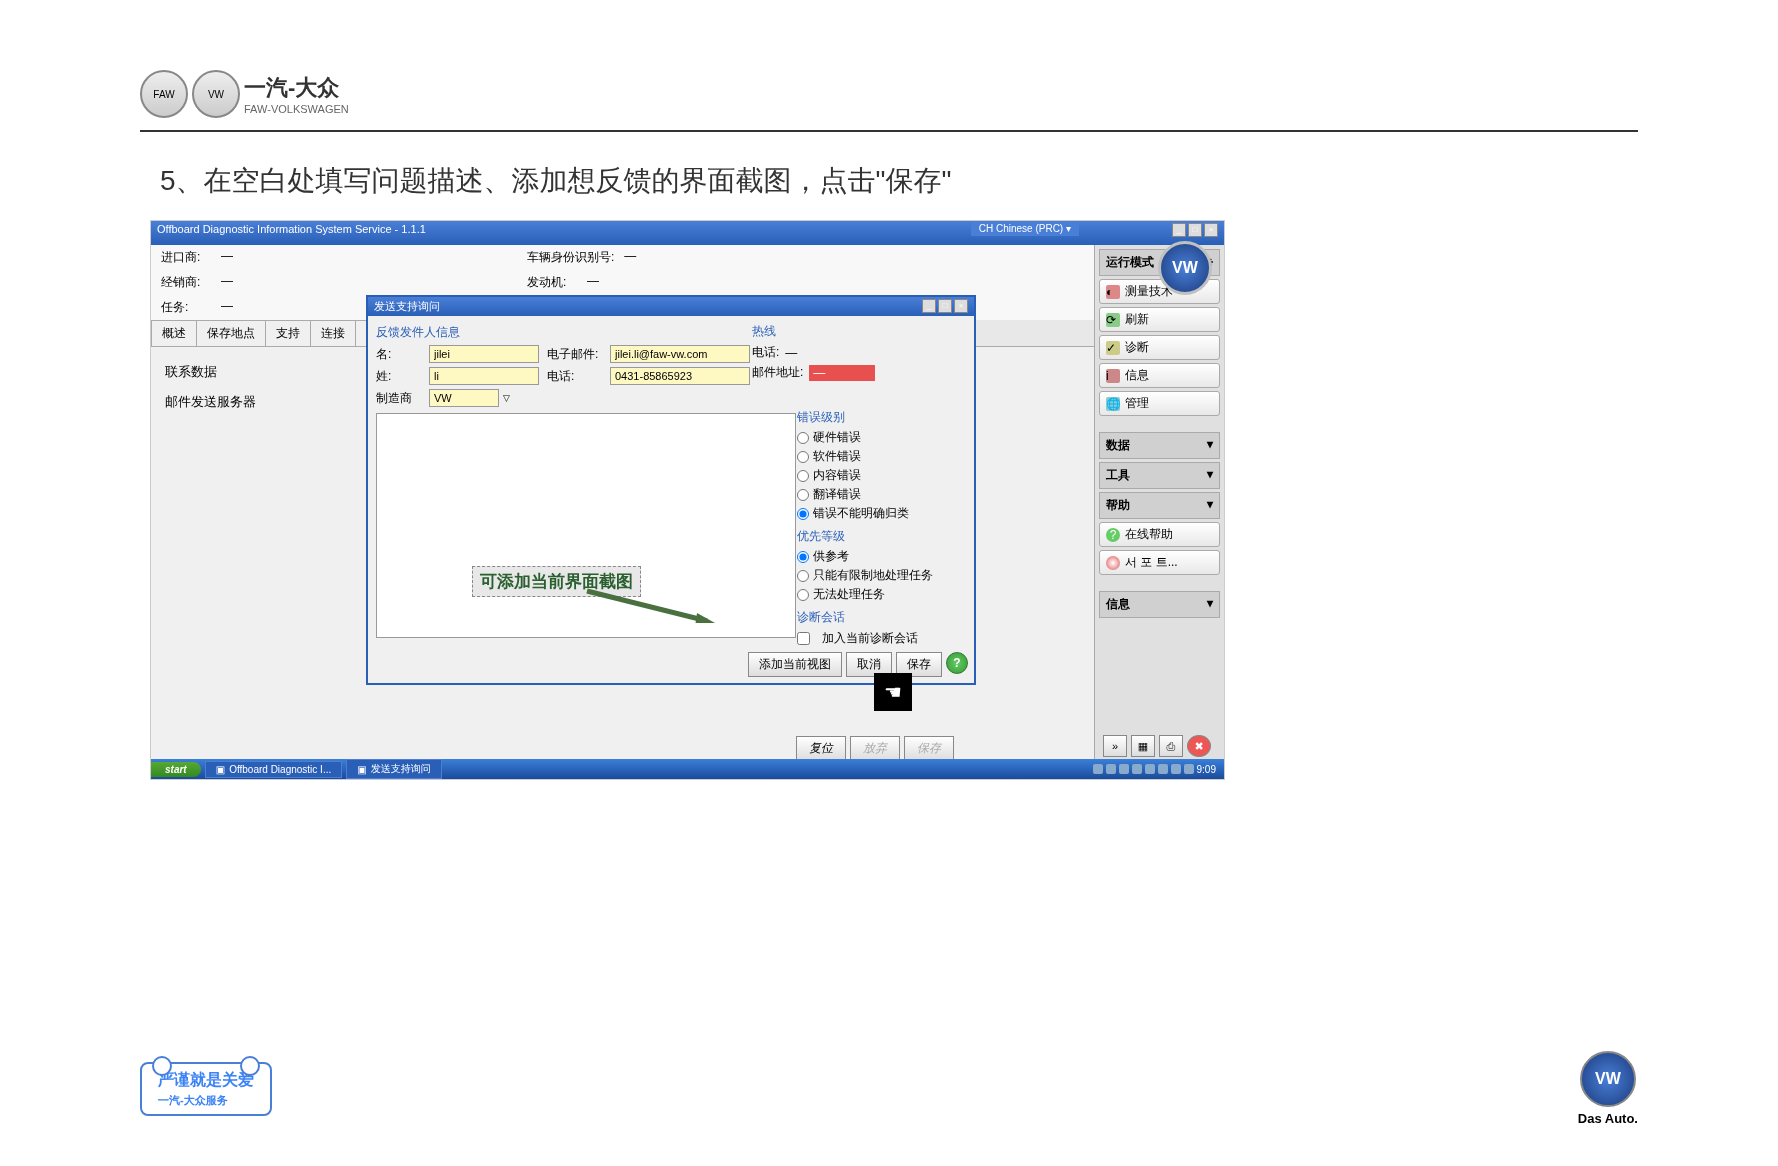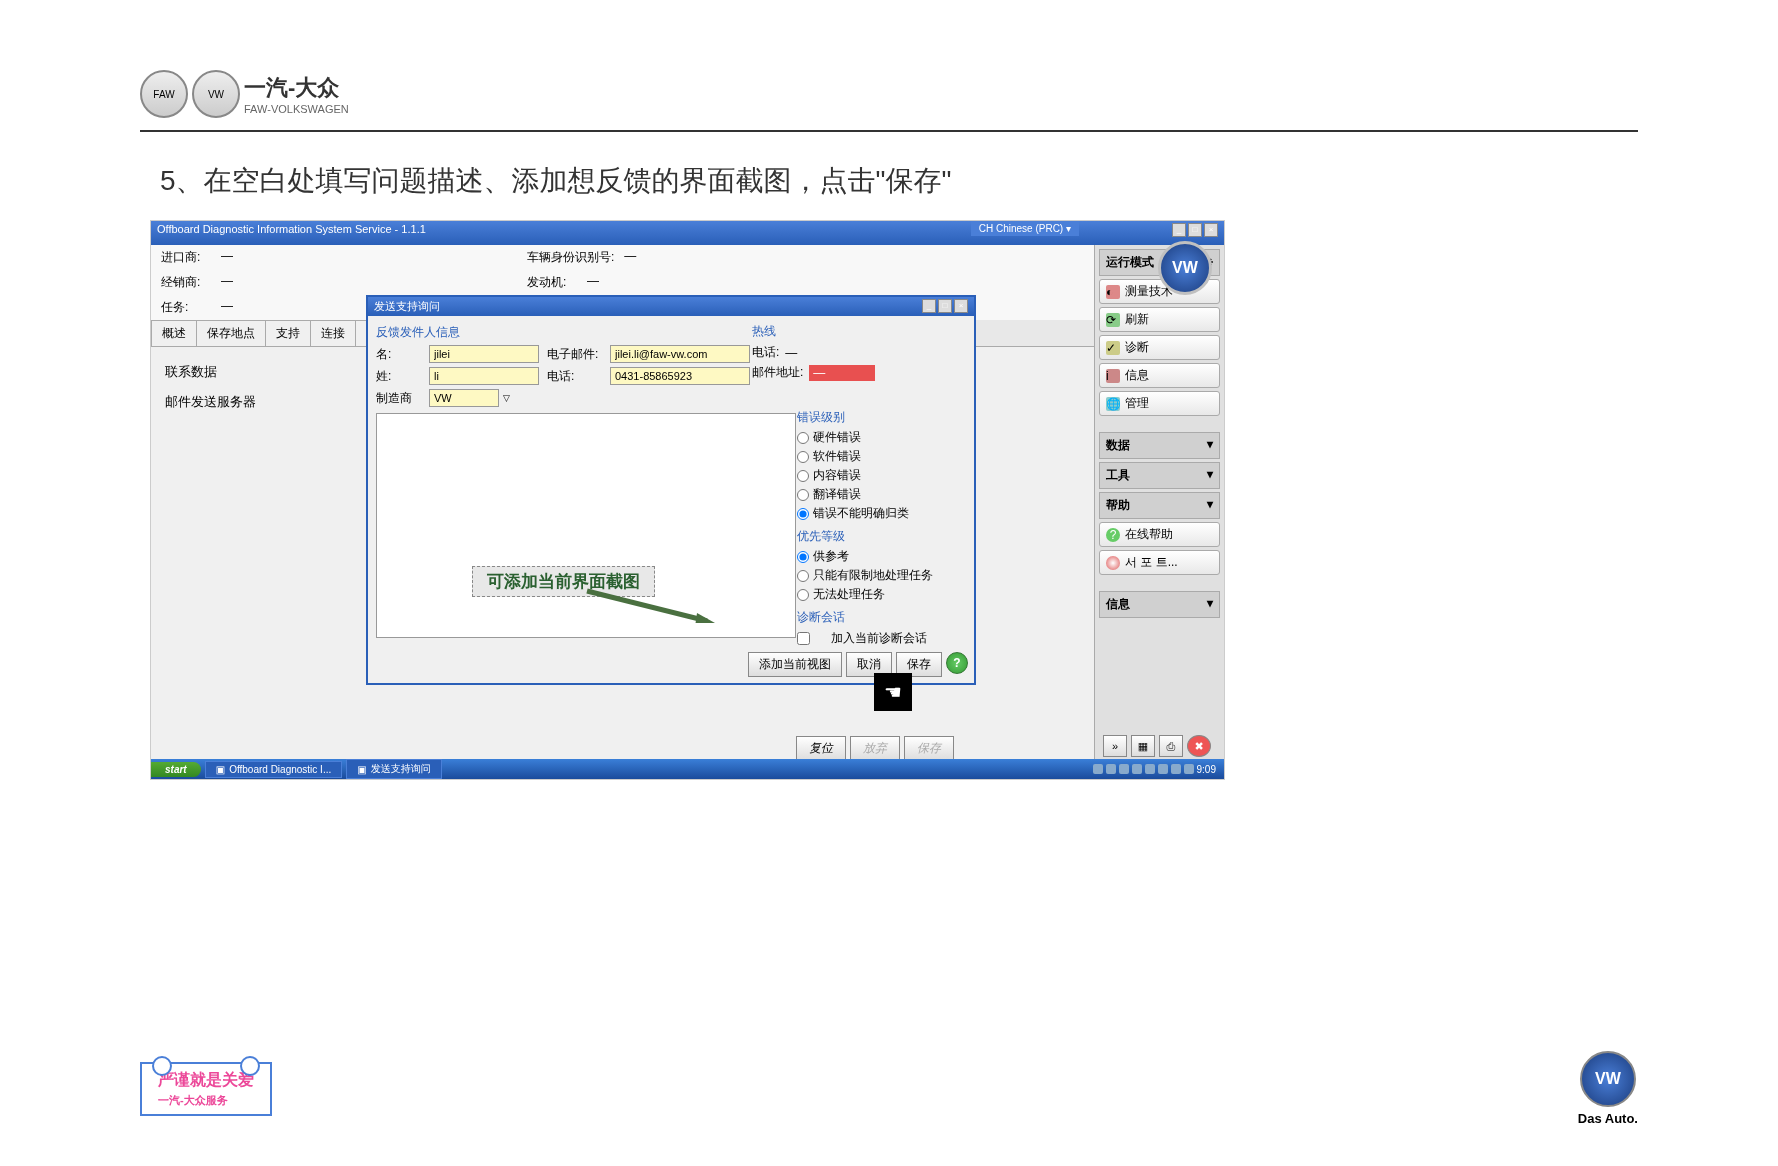--- a/index.html
+++ b/index.html
@@ -53,28 +53,28 @@
   .dialog-title { background: linear-gradient(#4a7fd8,#2a5fb8); color: #fff; padding: 2px 6px; font-size: 11px; display: flex; justify-content: space-between; }
   .dialog-body { padding: 8px; }
   .dialog-section { color: #2a5fb8; font-size: 12px; margin-bottom: 4px; }
   .form-grid { display: grid; grid-template-columns: 45px 110px 55px 140px; gap: 4px 8px; font-size: 12px; align-items: center; margin-bottom: 6px; }
   .form-input { border: 1px solid #999; height: 18px; padding: 0 4px; font-size: 11px; background: #fef9c3; }
   .hotline { position: absolute; top: 26px; right: 12px; width: 210px; font-size: 12px; }
   .hotline-row { display: flex; gap: 6px; margin-bottom: 3px; align-items: center; }
   .hotline-red { background: #e85050; padding: 1px 50px 1px 4px; color: #fff; }
   
   .textarea-box { width: 420px; height: 225px; background: #fff; border: 1px solid #999; position: relative; margin-top: 6px; }
-  .callout { position: absolute; bottom: 40px; left: 95px; font-weight: bold; color: #2a6030; font-size: 17px; background: #e8e8e8; padding: 3px 14px; border: 1px dashed #888; }
+  .callout { position: absolute; bottom: 40px; left: 95px; font-weight: bold; color: #2a6030; font-size: 17px; background: #e8e8e8; padding: 3px 7px; border: 1px dashed #888; }
   .callout-arrow { position: absolute; width: 140px; height: 40px; bottom: 14px; left: 200px; }
   
   .right-opts { position: absolute; top: 106px; right: 12px; width: 165px; font-size: 12px; }
   .opt-section { color: #2a5fb8; margin: 6px 0 3px 0; }
   .radio-row { display: flex; align-items: center; gap: 4px; margin-bottom: 2px; }
   .radio-row input { width: 12px; height: 12px; }
-  .chk-row { display: flex; align-items: center; gap: 21px; margin-top: 4px; }
+  .chk-row { display: flex; align-items: center; gap: 12px; margin-top: 4px; }
   
   .dialog-footer { display: flex; justify-content: flex-end; gap: 4px; padding: 6px; }
   .dlg-btn { background: linear-gradient(#fff,#ddd); border: 1px solid #888; padding: 3px 10px; font-size: 12px; }
   .help-btn { width: 22px; height: 22px; border-radius: 50%; background: radial-gradient(#6c6,#393); color: #fff; font-weight: bold; text-align: center; line-height: 20px; border: 1px solid #373; }
   
   .pointer-hand { position: absolute; bottom: -28px; right: 62px; width: 38px; height: 38px; background: #000; display: flex; align-items: center; justify-content: center; color: #fff; font-size: 20px; }
   
   .bottom-btns { position: absolute; bottom: 4px; right: 140px; display: flex; gap: 4px; font-style: italic; }
   .bot-btn { background: linear-gradient(#fff,#ddd); border: 1px solid #888; padding: 3px 12px; font-size: 12px; }
   .bot-btn.disabled { color: #aaa; }
@@ -82,21 +82,21 @@
   .sidebar-bottom { margin-top: auto; display: flex; gap: 4px; padding: 4px; }
   .sb-icon { width: 24px; height: 22px; background: linear-gradient(#fff,#ddd); border: 1px solid #888; font-size: 11px; text-align: center; line-height: 20px; }
   
   .taskbar { position: absolute; bottom: 0; left: 0; right: 0; height: 20px; background: linear-gradient(#3a7fd8,#1a4b9c); display: flex; align-items: center; font-size: 10px; color: #fff; }
   .start-btn { background: linear-gradient(#5a3,#382); padding: 2px 14px; font-weight: bold; font-style: italic; border-radius: 0 8px 8px 0; }
   .task-item { padding: 2px 10px; margin-left: 4px; background: #2a5fb8; border: 1px solid #4a7fd8; display: flex; gap: 4px; align-items: center; }
   .tray { margin-left: auto; padding: 2px 8px; display: flex; gap: 3px; align-items: center; }
   .tray-ico { width: 10px; height: 10px; background: #8ac; border-radius: 2px; }
   
   .slide-footer { position: absolute; bottom: 40px; left: 140px; right: 140px; display: flex; justify-content: space-between; align-items: center; }
-  .stamp { border: 2px solid #4a7fd8; border-radius: 0; padding: 6px 16px; color: #ec4899; font-weight: bold; font-size: 16px; position: relative; }
+  .stamp { border: 2px solid #4a7fd8; border-radius: 8px; padding: 6px 16px; color: #3b82f6; font-weight: bold; font-size: 16px; position: relative; }
   .stamp-sub { font-size: 11px; margin-top: 2px; }
   .stamp::before, .stamp::after { content: ""; position: absolute; top: -8px; width: 16px; height: 16px; border: 2px solid #4a7fd8; border-radius: 50%; background: #fff; }
   .stamp::before { left: 10px; } .stamp::after { right: 10px; }
   .footer-vw { text-align: center; }
   .footer-vw .vw-circle { width: 56px; height: 56px; border-radius: 50%; background: radial-gradient(#4a7fd8,#1a3b7c); border: 2px solid #888; margin: 0 auto; color: #fff; display: flex; align-items: center; justify-content: center; font-weight: bold; }
   .footer-vw .das { font-size: 13px; margin-top: 4px; font-weight: bold; }
 </style>
 </head>
 <body>
 

